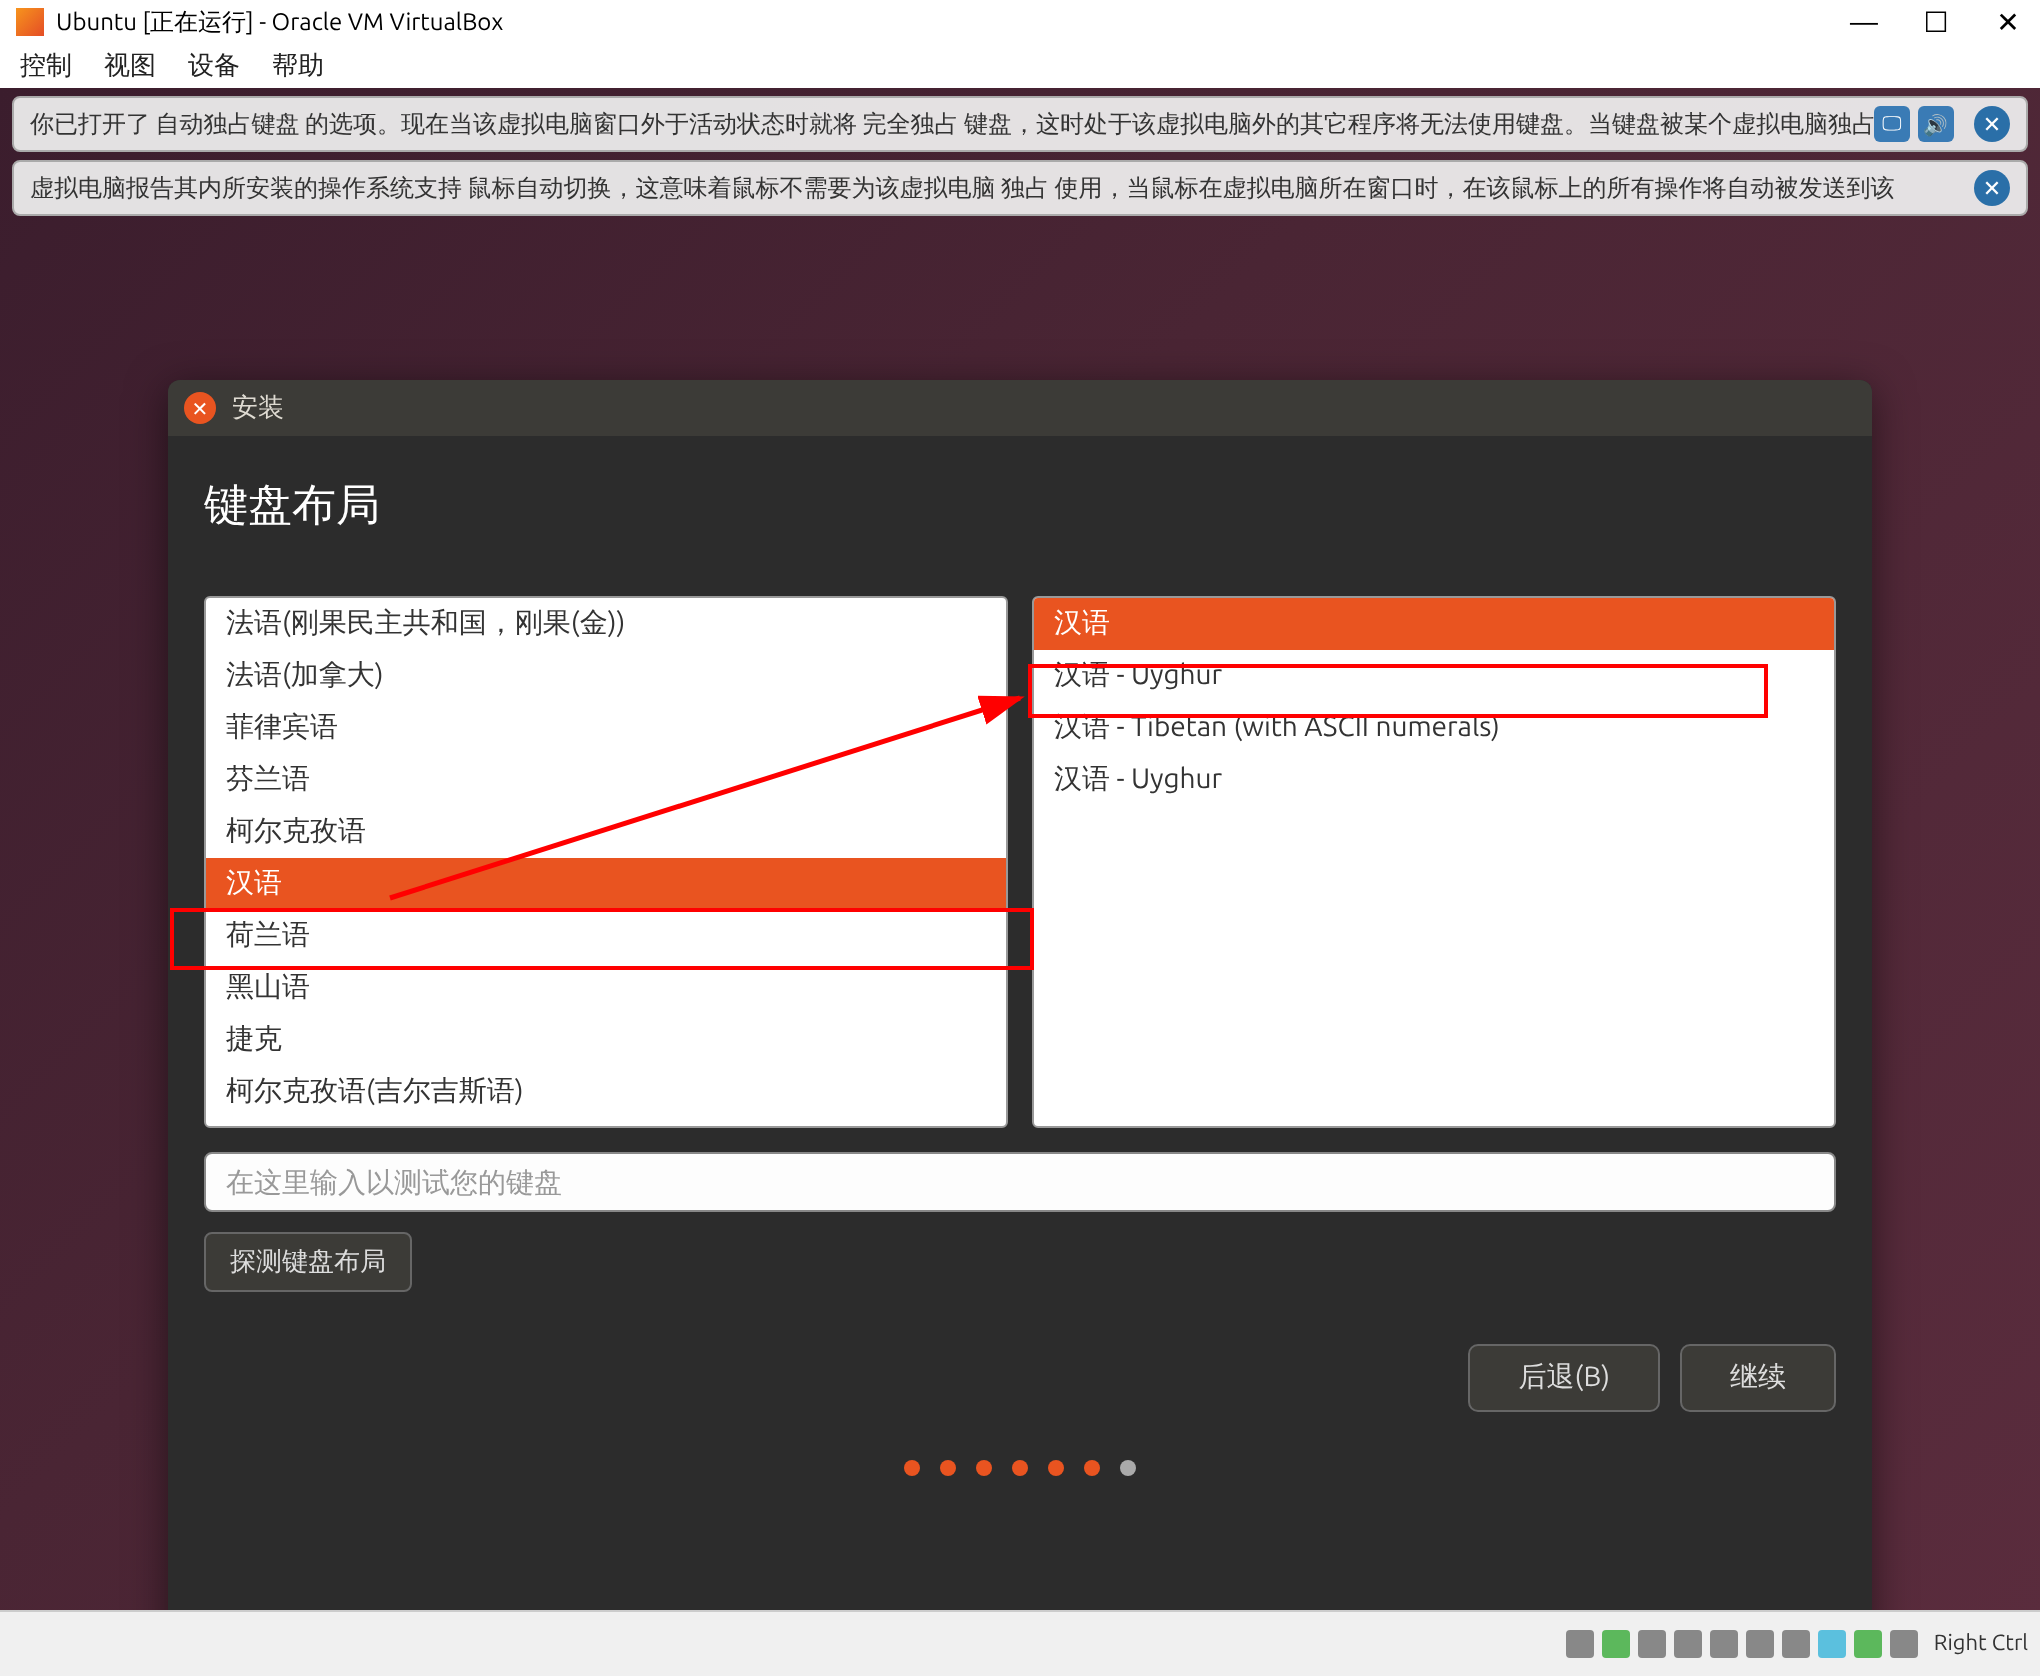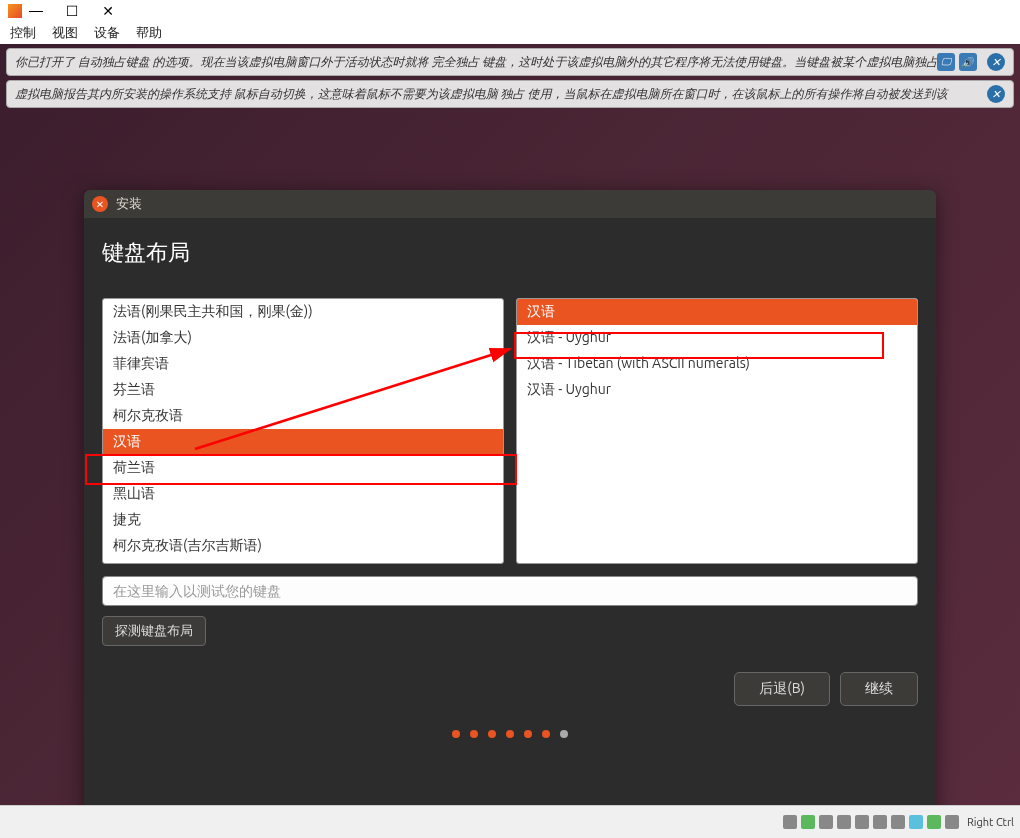--- a/index.html
+++ b/index.html
@@ -12,21 +12,21 @@
 .vbox-titlebar .win-btns { display: flex; gap: 20px; font-size: 14px; }
 .vbox-titlebar .win-btn { cursor: default; width: 16px; text-align: center; }
 
 .vbox-menu { height: 22px; display: flex; align-items: center; gap: 16px; padding: 0 10px; font-size: 13px; color: #222; }
 .vbox-menu span { cursor: default; }
 
 
 .vm-area { position: relative; width: 1020px; height: 774px; background: linear-gradient(135deg,#3b1d2d 0%, #4a2534 40%, #5a2c3d 100%); overflow: hidden; }
 
 
-.info-bar { position: relative; margin: 4px 6px; background: rgba(240,240,240,0.93); border: 1px solid #aaa; border-radius: 4px; padding: 4px 8px; font-size: 12px; color: #333; display: flex; align-items: center; font-style: italic; }
+.info-bar { position: relative; margin: 4px 6px; background: rgba(240,240,240,0.93); border: 1px solid #aaa; border-radius: 4px; padding: 4px 8px; font-size: 12px; color: #333; display: flex; align-items: center; }
 .info-bar .text { flex: 1; white-space: nowrap; overflow: hidden; }
 .info-bar .close-x { width: 18px; height: 18px; border-radius: 9px; background: #2a6fa8; color: #fff; display: flex; align-items: center; justify-content: center; font-size: 11px; margin-left: 6px; }
 
 
 .first-bar-icons { display: flex; gap: 4px; }
 .mini-icon { width: 18px; height: 18px; background: #3a7bb5; border-radius: 3px; display: flex; align-items: center; justify-content: center; color: #fff; font-size: 10px; }
 
 
 .installer { position: absolute; left: 84px; top: 146px; width: 852px; height: 636px; background: #2c2c2c; border-radius: 6px; box-shadow: 0 4px 20px rgba(0,0,0,0.5); display: flex; flex-direction: column; }
 .inst-titlebar { height: 28px; background: #3c3b37; border-radius: 6px 6px 0 0; display: flex; align-items: center; padding: 0 8px; gap: 8px; }
@@ -68,20 +68,21 @@
 .sb-text { margin-left: 4px; }
 
 
 .listbox-inner::-webkit-scrollbar { width: 0; }
 </style>
 </head>
 <body>
 
 <div class="vbox-titlebar">
   <div class="vbox-icon"></div>
+  <div class="title">Ubuntu [正在运行] - Oracle VM VirtualBox</div>
   <div class="win-btns">
     <span class="win-btn">—</span>
     <span class="win-btn">☐</span>
     <span class="win-btn">✕</span>
   </div>
 </div>
 <div class="vbox-menu">
   <span>控制</span>
   <span>视图</span>
   <span>设备</span>

